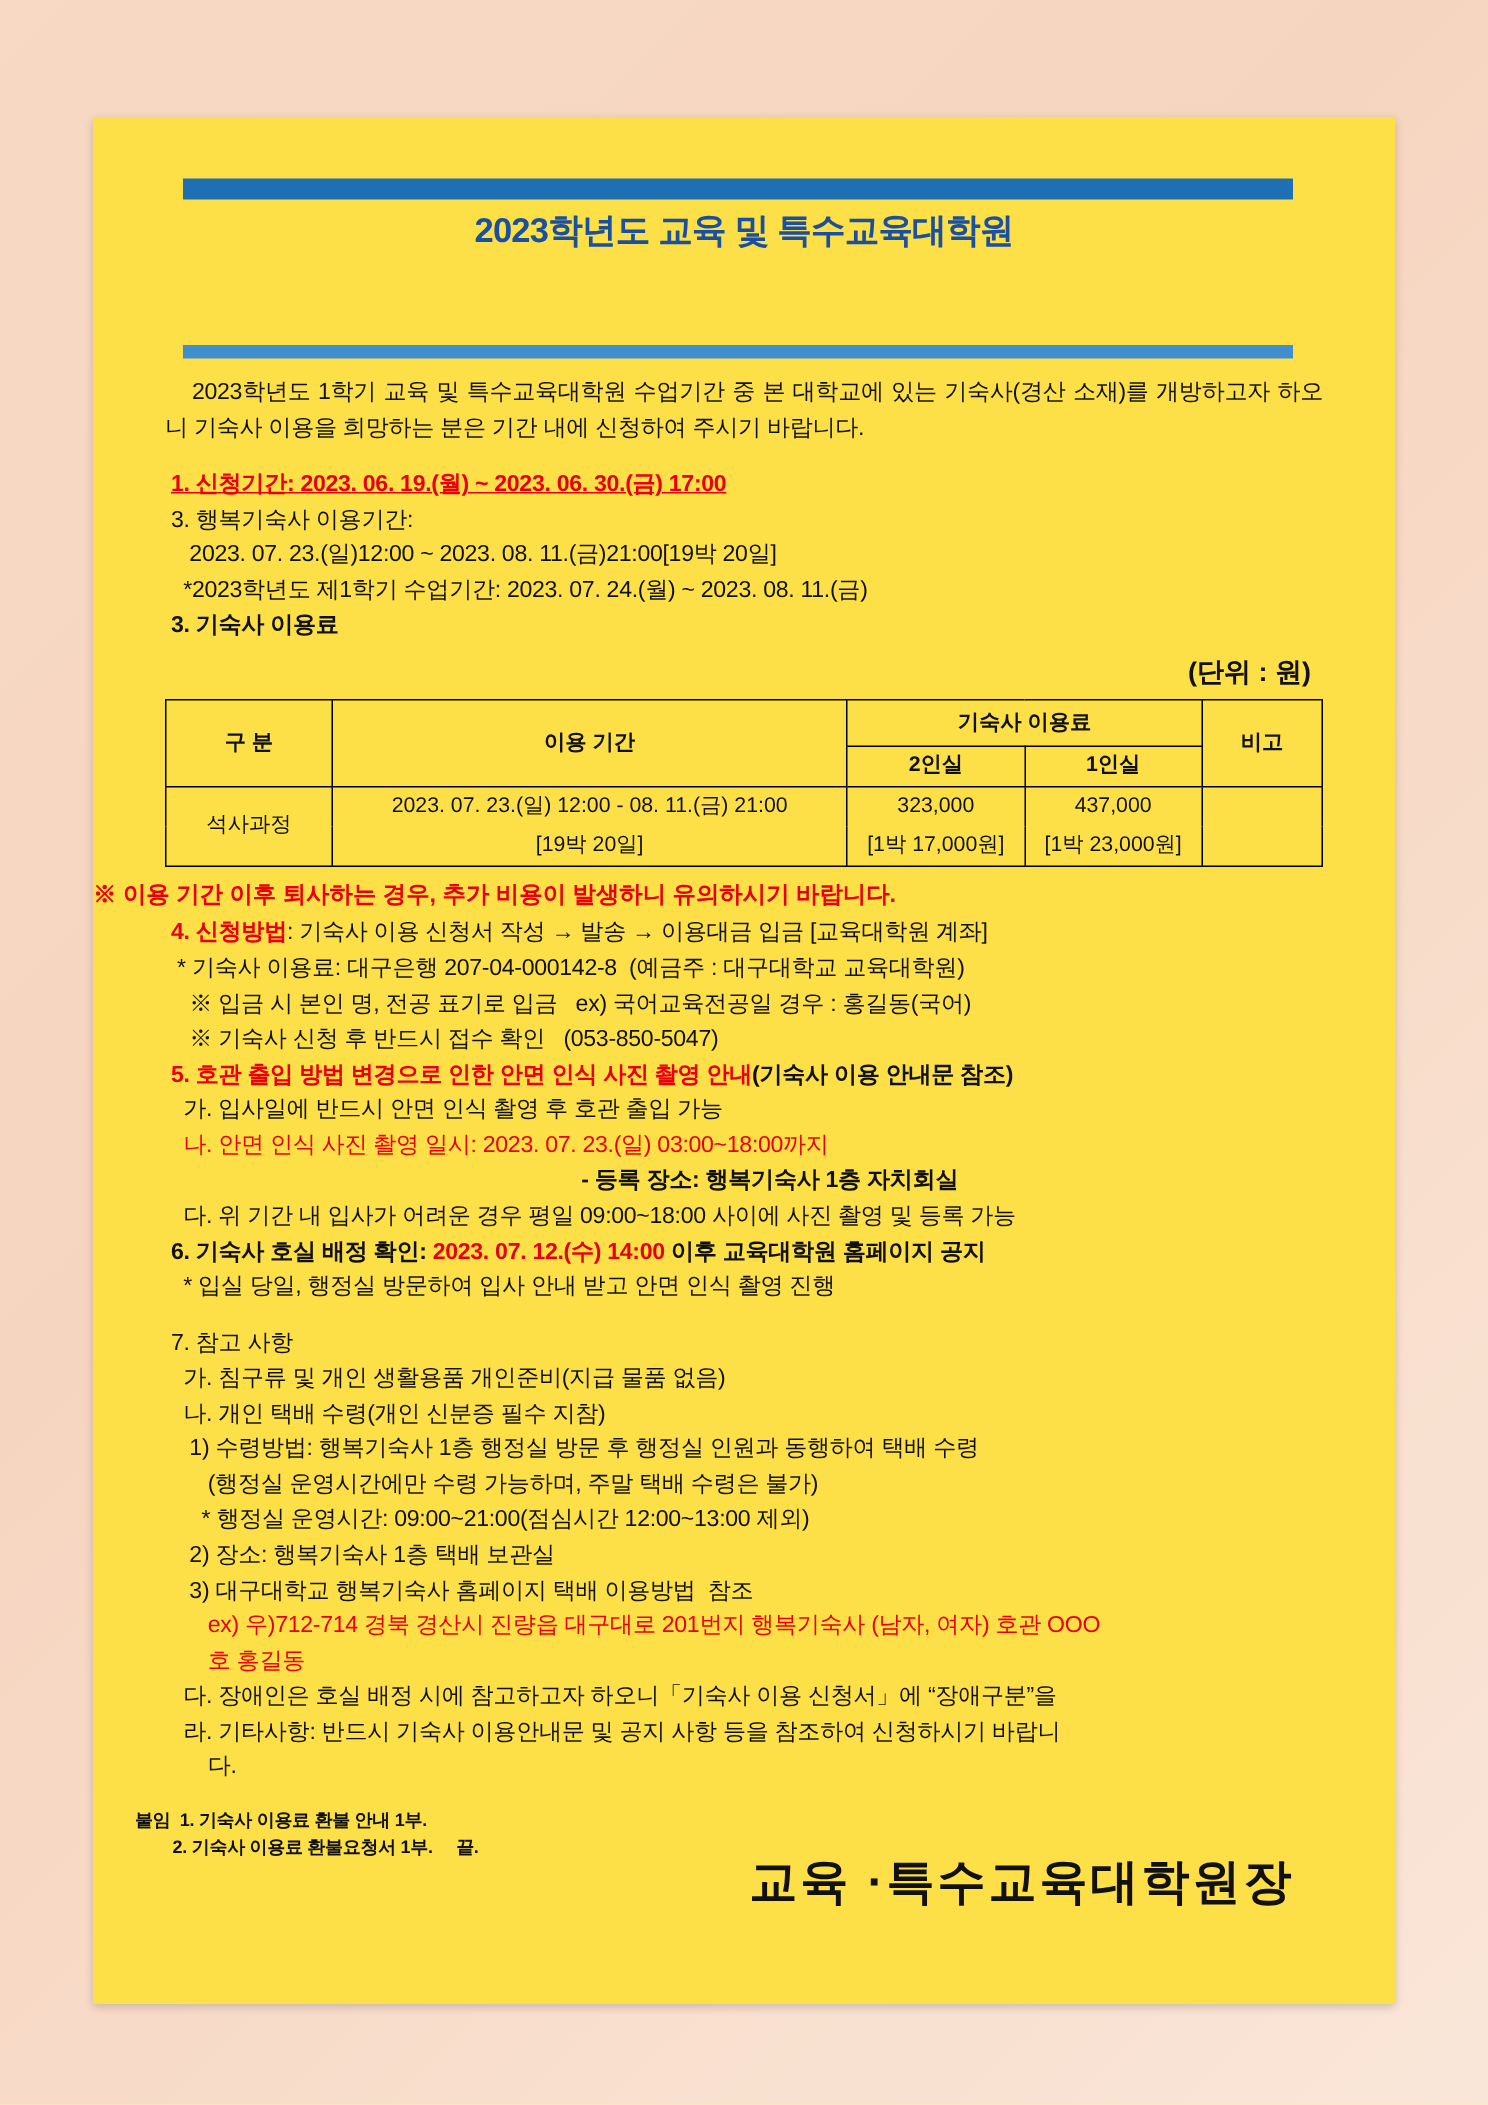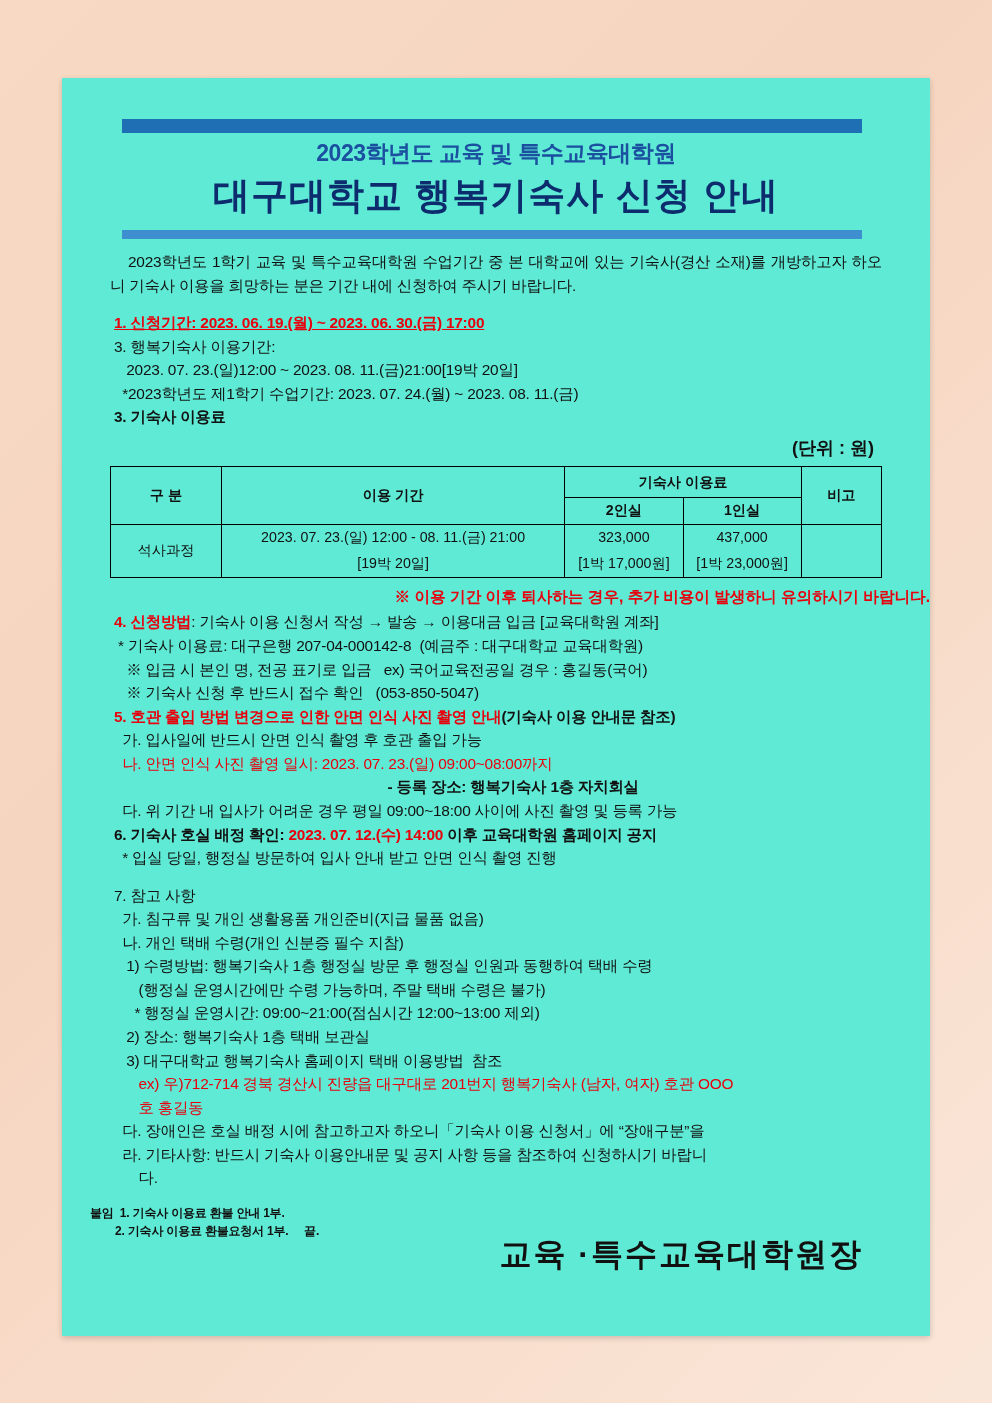--- a/index.html
+++ b/index.html
@@ -12,21 +12,21 @@
     background: linear-gradient(135deg, #f7d9c4 0%, #f6d5c0 40%, #fae6d8 100%);
     font-family: "Liberation Sans", sans-serif;
     overflow: hidden;
   }
   .page {
     position: absolute;
     left: 62px;
     top: 78px;
     width: 868px;
     height: 1258px;
-    background: #5eead4;
+    background: #fde047;
     box-shadow: 0 2px 6px rgba(0,0,0,0.18);
   }
   .inner {
     position: absolute;
     left: 0; top: 0;
     width: 868px;
     height: 1258px;
     padding: 0;
   }
   .bar-top {
@@ -112,21 +112,21 @@
     text-align: center;
     padding: 2px 2px;
     font-weight: normal;
   }
   table.fee .hd { font-weight: bold; }
   table.fee .tall { height: 26px; }
   .no-bottom { border-bottom: none !important; }
   .no-top { border-top: none !important; }
   .notice {
     margin: 7px 0 0 0;
-    text-align: right;
+    text-align: left;
     color: #e8000d;
     font-weight: bold;
     font-size: 15.6px;
   }
   .foot {
     position: absolute;
     left: 0;
     top: 1155px;
     width: 776px;
     text-align: right;
@@ -144,21 +144,20 @@
   }
 </style>
 </head>
 <body>
 
 <div class="page">
   <div class="inner">
 
     <div class="bar-top"></div>
     <div class="title-sub">2023학년도 교육 및 특수교육대학원</div>
-    <div class="title-main">대구대학교 행복기숙사 신청 안내</div>
     <div class="bar-bottom"></div>
 
     <div class="body">
 
       <p class="p-intro">2023학년도 1학기 교육 및 특수교육대학원 수업기간 중 본 대학교에 있는 기숙사(경산 소재)를 개방하고자 하오니 기숙사 이용을 희망하는 분은 기간 내에 신청하여 주시기 바랍니다.</p>
 
       <div class="gap-sm"></div>
 
       <div class="list">
         <div class="ln red-b underline">1. 신청기간: 2023. 06. 19.(월) ~ 2023. 06. 30.(금) 17:00</div>
@@ -201,21 +200,21 @@
 
       <div class="notice">※ 이용 기간 이후 퇴사하는 경우, 추가 비용이 발생하니 유의하시기 바랍니다.</div>
 
       <div class="list" style="margin-top:2px">
         <div class="ln"><span class="red-b">4. 신청방법</span><span>: 기숙사 이용 신청서 작성 → 발송 → 이용대금 입금 [교육대학원 계좌]</span></div>
         <div class="ln"> * 기숙사 이용료: 대구은행 207-04-000142-8  (예금주 : 대구대학교 교육대학원)</div>
         <div class="ln">   ※ 입금 시 본인 명, 전공 표기로 입금   ex) 국어교육전공일 경우 : 홍길동(국어)</div>
         <div class="ln">   ※ 기숙사 신청 후 반드시 접수 확인   (053-850-5047)</div>
         <div class="ln"><span class="red-b">5. 호관 출입 방법 변경으로 인한 안면 인식 사진 촬영 안내</span><span class="bold">(기숙사 이용 안내문 참조)</span></div>
         <div class="ln">  가. 입사일에 반드시 안면 인식 촬영 후 호관 출입 가능</div>
-        <div class="ln red">  나. 안면 인식 사진 촬영 일시: 2023. 07. 23.(일) 09:00~08:00까지</div>
+        <div class="ln red">  나. 안면 인식 사진 촬영 일시: 2023. 07. 23.(일) 03:00~18:00까지</div>
         <div class="ln bold" style="text-align:center">    - 등록 장소: 행복기숙사 1층 자치회실</div>
         <div class="ln">  다. 위 기간 내 입사가 어려운 경우 평일 09:00~18:00 사이에 사진 촬영 및 등록 가능</div>
         <div class="ln bold"><span>6. 기숙사 호실 배정 확인: </span><span class="red-b">2023. 07. 12.(수) 14:00</span><span> 이후 교육대학원 홈페이지 공지</span></div>
         <div class="ln">  * 입실 당일, 행정실 방문하여 입사 안내 받고 안면 인식 촬영 진행</div>
         <div class="gap-sm"></div>
         <div class="ln">7. 참고 사항</div>
         <div class="ln">  가. 침구류 및 개인 생활용품 개인준비(지급 물품 없음)</div>
         <div class="ln">  나. 개인 택배 수령(개인 신분증 필수 지참)</div>
         <div class="ln">   1) 수령방법: 행복기숙사 1층 행정실 방문 후 행정실 인원과 동행하여 택배 수령</div>
         <div class="ln">      (행정실 운영시간에만 수령 가능하며, 주말 택배 수령은 불가)</div>

